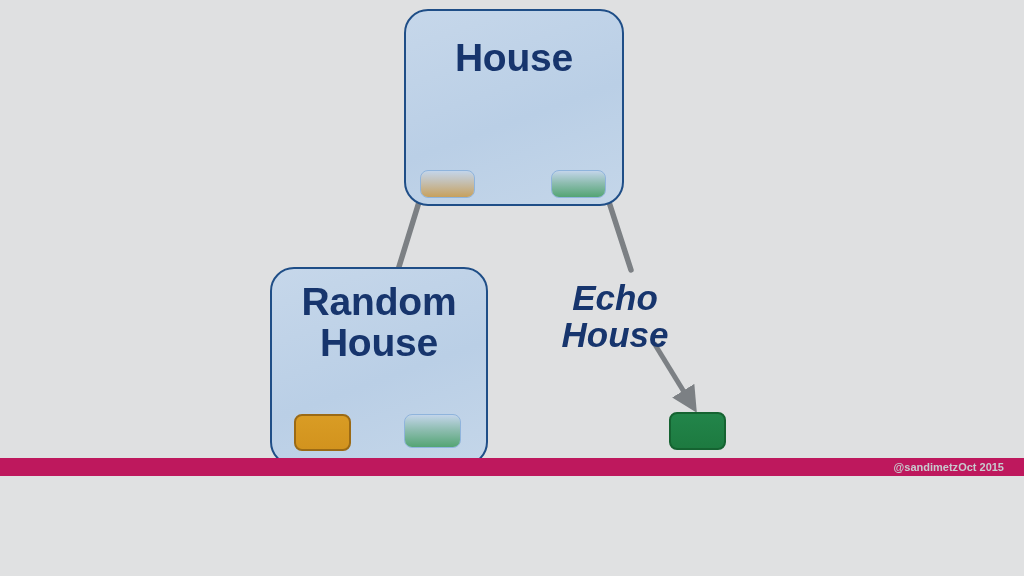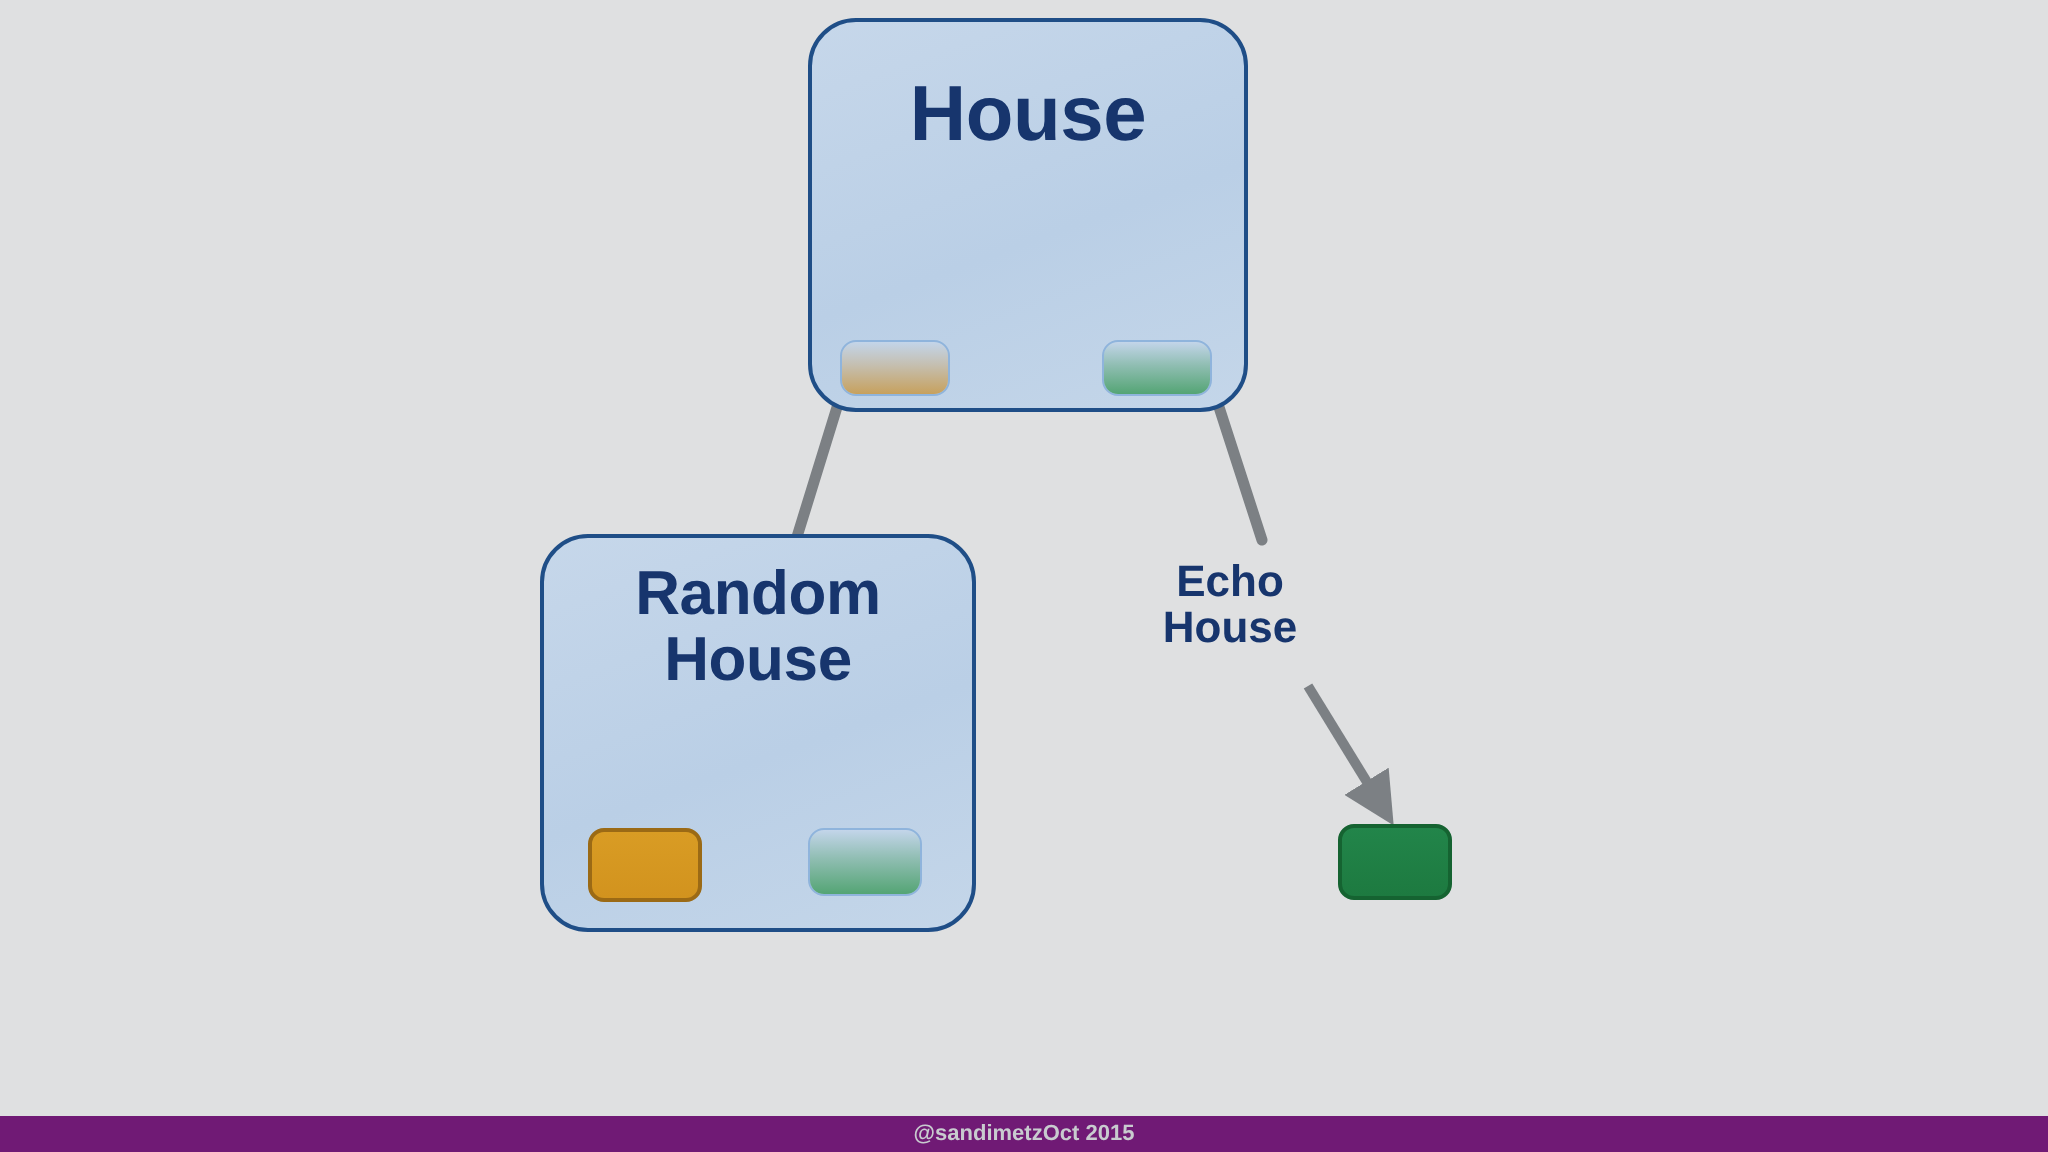--- a/index.html
+++ b/index.html
@@ -4,21 +4,21 @@
 <title>House Inheritance Diagram</title>
 <style>
   html, body {
     margin: 0;
     padding: 0;
     background: #e0e1e2;
   }
   #slide {
     position: relative;
     width: 1024px;
-    height: 576px;
+    height: 476px;
     background: #dfe0e1;
     overflow: hidden;
     font-family: "Liberation Sans", sans-serif;
   }
 
   
   .class-box {
     position: absolute;
     background: #bed2e8;
     border: 2px solid #1f4e87;
@@ -39,34 +39,35 @@
     line-height: 1.06;
     white-space: pre-line;
   }
 
   
   #box-house { left: 404px; top: 9px; width: 220px; height: 197px; }
   #title-house { top: 26px; font-size: 39px; }
 
   
   #box-random { left: 270px; top: 267px; width: 218px; height: 199px; }
-  #title-random { top: 12px; font-size: 31px; }
+  #title-random { top: 12px; font-size: 39px; }
 
   
   #label-echo {
     position: absolute;
     left: 528px;
     top: 279px;
     width: 174px;
     text-align: center;
     color: #17356d;
     font-weight: bold;
-    font-size: 22px;
+    font-size: 35px;
     line-height: 1.06;
     white-space: pre-line;
+    font-style: italic;
   }
 
   
   .chip {
     position: absolute;
     box-sizing: border-box;
     border-radius: 8px;
   }
   
   .chip.faded {
@@ -107,29 +108,29 @@
     pointer-events: none;
   }
 
   
   #footer {
     position: absolute;
     left: 0;
     bottom: 0;
     width: 1024px;
     height: 18px;
-    background: #701a75;
+    background: #be185d;
     color: #c8cbcf;
     font-size: 11px;
     font-weight: bold;
     display: flex;
     align-items: center;
-    justify-content: center;
+    justify-content: flex-end;
     box-sizing: border-box;
-    padding: 0 4px;
+    padding: 0 20px;
   }
   #footer span { line-height: 18px; }
 </style>
 </head>
 <body>
 
 <div id="slide">
 
   <svg id="wires" viewBox="0 0 1024 576" xmlns="http://www.w3.org/2000/svg">
     <defs>

